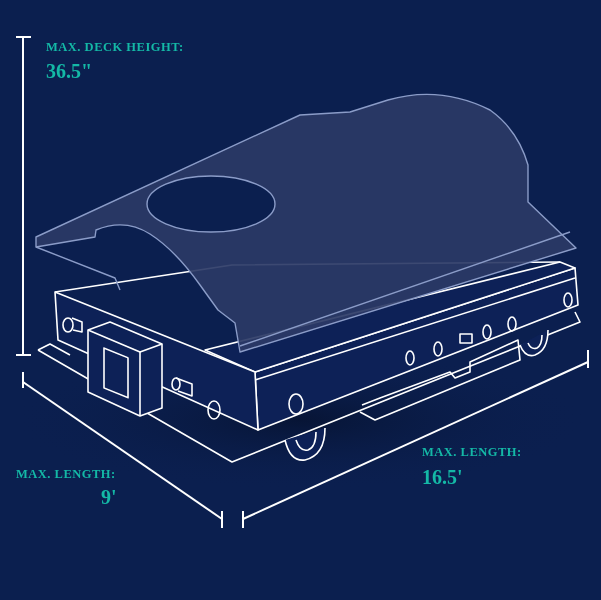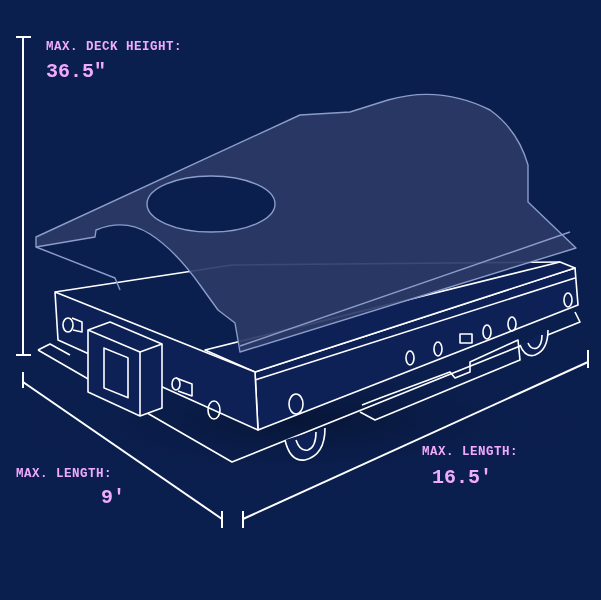--- a/index.html
+++ b/index.html
@@ -4,31 +4,31 @@
   <style>
     html, body { margin: 0; padding: 0; }
     body {
       width: 601px; height: 600px; overflow: hidden;
       background: #0b1f4f;
       font-family: "DejaVu Sans", sans-serif;
       position: relative;
     }
     #stage { position: absolute; left: 0; top: 0; width: 601px; height: 600px; }
     .label {
-      position: absolute; color: #f0abfc; font-weight: bold;
-      font-family: Liberation Mono, monospace; letter-spacing: 0.5px;
+      position: absolute; color: #14b8a6; font-weight: bold;
+      font-family: Liberation Serif, serif; letter-spacing: 0.5px;
     }
     .cap { font-size: 12.5px; }
     .val { font-size: 20px; letter-spacing: 0; }
     #height-label { left: 46px; top: 40px; }
     #height-value { left: 46px; top: 60px; }
     #len-left-label { left: 16px; top: 467px; }
     #len-left-value { left: 101px; top: 486px; }
     #len-right-label { left: 422px; top: 445px; }
-    #len-right-value { left: 432px; top: 466px; }
+    #len-right-value { left: 422px; top: 466px; }
   </style>
 </head>
 <body>
 
 <svg id="stage" viewBox="0 0 601 600" width="601" height="600" xmlns="http://www.w3.org/2000/svg">
   <defs>
     <radialGradient id="shadow" cx="50%" cy="50%" r="50%">
       <stop offset="0%" stop-color="#06122f" stop-opacity="0.8"></stop>
       <stop offset="100%" stop-color="#0b1f4f" stop-opacity="0"></stop>
     </radialGradient>

